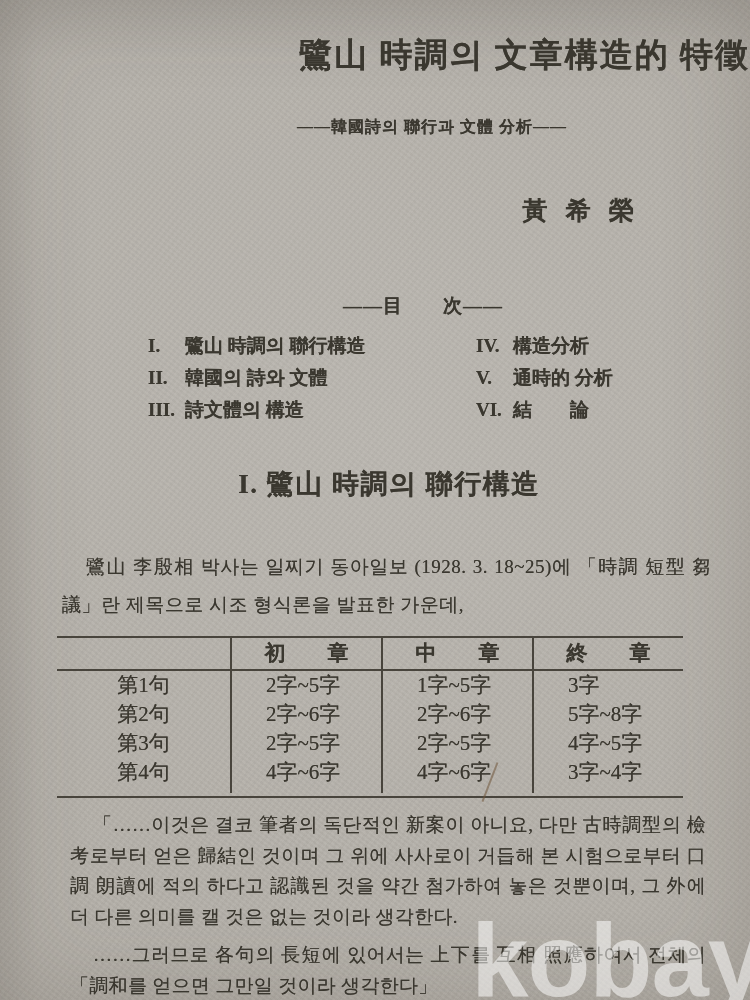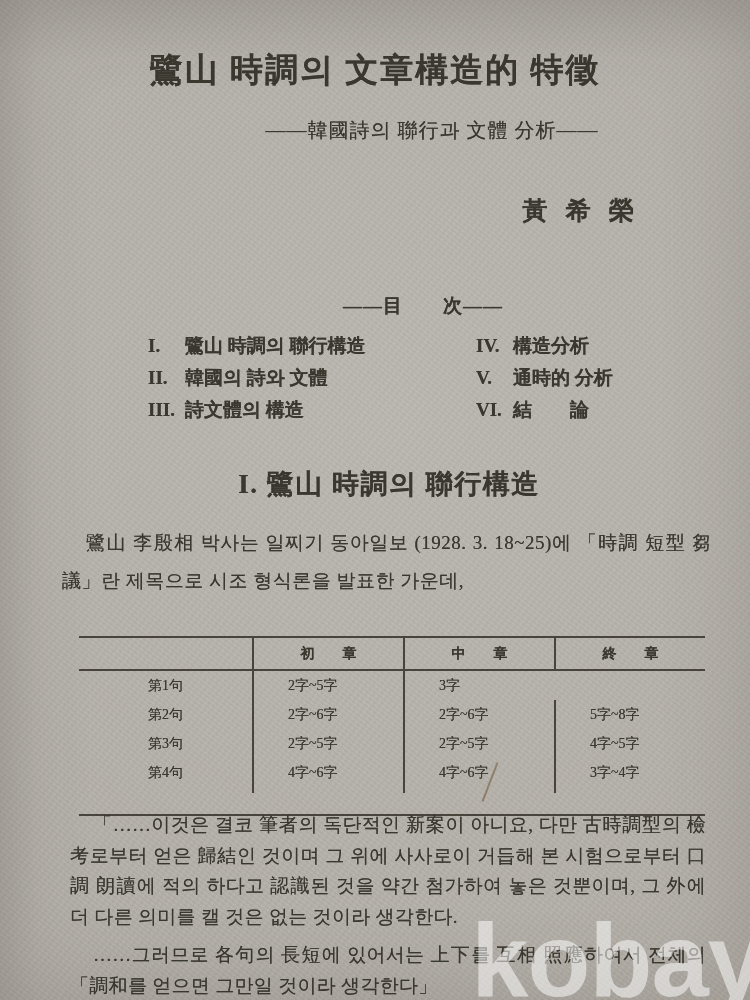--- a/index.html
+++ b/index.html
@@ -11,65 +11,65 @@
       radial-gradient(ellipse 120% 90% at 52% 42%, rgba(255,255,255,0.10), rgba(255,255,255,0) 70%),
       linear-gradient(180deg, rgba(88,86,82,0.10), rgba(88,86,82,0) 6%),
       linear-gradient(90deg, rgba(88,86,82,0.08), rgba(88,86,82,0) 5%),
       repeating-linear-gradient(37deg, rgba(255,255,255,0.022) 0 2px, rgba(0,0,0,0.022) 2px 4px),
       repeating-linear-gradient(-53deg, rgba(255,255,255,0.016) 0 3px, rgba(0,0,0,0.016) 3px 6px);
     box-shadow:inset 0 0 90px rgba(70,62,50,0.20);
     color:#3a372f;
   }
   .ink{color:#3a372f;text-shadow:0 0 .6px rgba(58,55,47,.75);}
   .title{
-    position:absolute;top:48px;left:0;width:100%;text-align:center;
+    position:absolute;top:33px;left:0;width:100%;text-align:right;
     font-size:33px;font-weight:bold;letter-spacing:2px;
   }
   .subtitle{
     position:absolute;top:117px;left:0;width:100%;text-align:center;
     padding-left:114px;box-sizing:border-box;
-    font-size:20px;font-weight:normal;letter-spacing:1px;
+    font-size:16px;font-weight:bold;letter-spacing:1px;
   }
   .author{
     position:absolute;top:194px;right:110px;
     font-size:25px;font-weight:bold;letter-spacing:6px;
   }
   .toc-heading{
     position:absolute;top:293px;left:0;width:100%;text-align:center;
     font-size:19px;font-weight:bold;letter-spacing:1px;padding-left:48px;
   }
   .toc-col{position:absolute;top:330px;font-size:19px;font-weight:600;}
   .toc-col.left{left:148px;}
   .toc-col.right{left:476px;}
   .toc-item{height:32px;line-height:32px;white-space:nowrap;}
   .toc-num{display:inline-block;width:37px;}
   .section-heading{
     position:absolute;top:466px;left:0;width:100%;text-align:center;
     padding-left:28px;box-sizing:border-box;
     font-size:27px;font-weight:bold;letter-spacing:1.5px;
   }
   .para1{
-    position:absolute;top:524px;left:62px;width:650px;
+    position:absolute;top:548px;left:62px;width:650px;
     font-size:19px;line-height:38px;text-align:justify;text-indent:24px;
     letter-spacing:.5px;
   }
   .sijo-table{
-    position:absolute;top:636px;left:79px;width:626px;
+    position:absolute;top:636px;left:57px;width:626px;
     border-top:2px solid #48443c;border-bottom:2px solid #48443c;
-    font-size:14px;
+    font-size:21px;
   }
   .t-row{display:grid;grid-template-columns:173px 151px 151px 151px;}
   .t-row.header{border-bottom:2px solid #48443c;}
   .t-cell{height:29px;line-height:29px;box-sizing:border-box;white-space:nowrap;}
   .t-row.header .t-cell{height:31px;line-height:31px;text-align:center;font-weight:600;}
   .t-cell.div{border-left:2px solid #48443c;}
   .t-row.body .t-cell.label{text-align:center;}
   .t-row.body .t-cell.val{padding-left:34px;text-align:left;}
   .t-row.body.first{}
-  .t-row.body.last{padding-bottom:21px;}
+  .t-row.body.last{padding-bottom:3px;}
   .t-row.body.last .t-cell{height:35px;}
   .quote{
     position:absolute;top:802px;left:62px;width:652px;
     font-size:19px;line-height:30.5px;text-align:justify;letter-spacing:.3px;
   }
   .quote p{margin:8px;text-indent:23px;}
   .artifact-line{
     position:absolute;left:489px;top:761px;width:1.5px;height:42px;
     background:rgba(112,86,58,0.55);transform:rotate(21deg);
   }
@@ -125,20 +125,21 @@
   <div class="sijo-table ink">
     <div class="t-row header">
       <div class="t-cell"></div>
       <div class="t-cell div">初　　章</div>
       <div class="t-cell div">中　　章</div>
       <div class="t-cell div">終　　章</div>
     </div>
     <div class="t-row body first">
       <div class="t-cell label">第1句</div>
       <div class="t-cell div val">2字~5字</div>
+      <div class="t-cell div val">1字~5字</div>
       <div class="t-cell div val">3字</div>
     </div>
     <div class="t-row body">
       <div class="t-cell label">第2句</div>
       <div class="t-cell div val">2字~6字</div>
       <div class="t-cell div val">2字~6字</div>
       <div class="t-cell div val">5字~8字</div>
     </div>
     <div class="t-row body">
       <div class="t-cell label">第3句</div>

